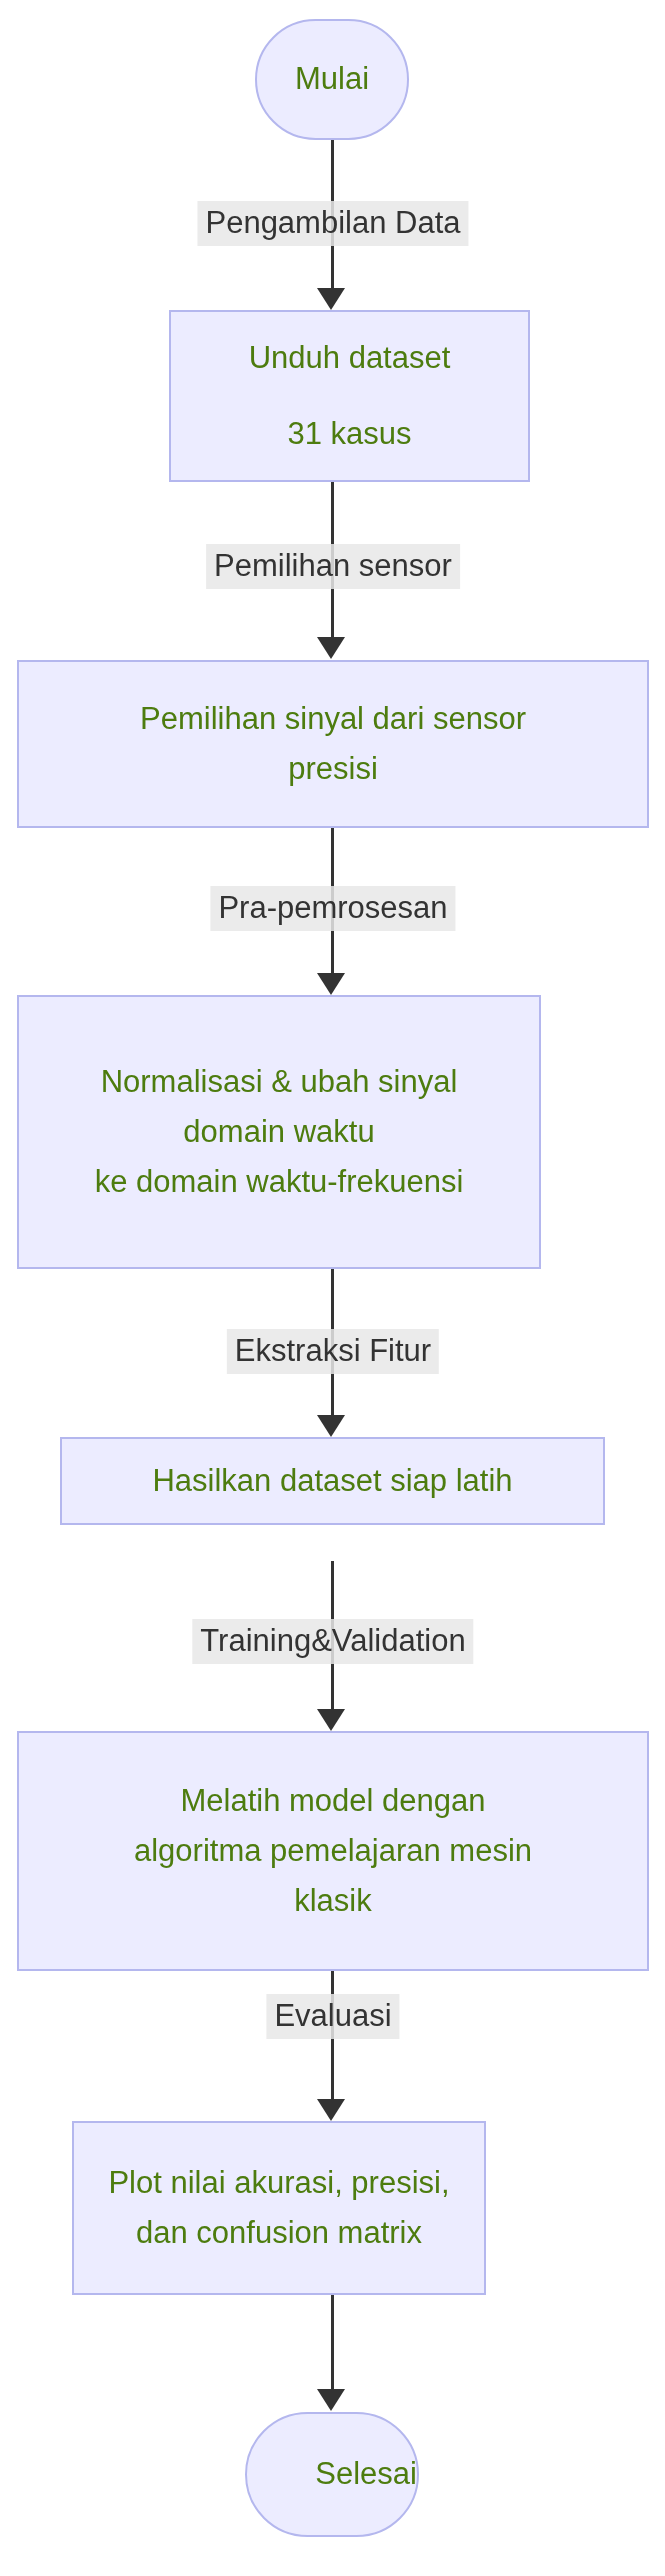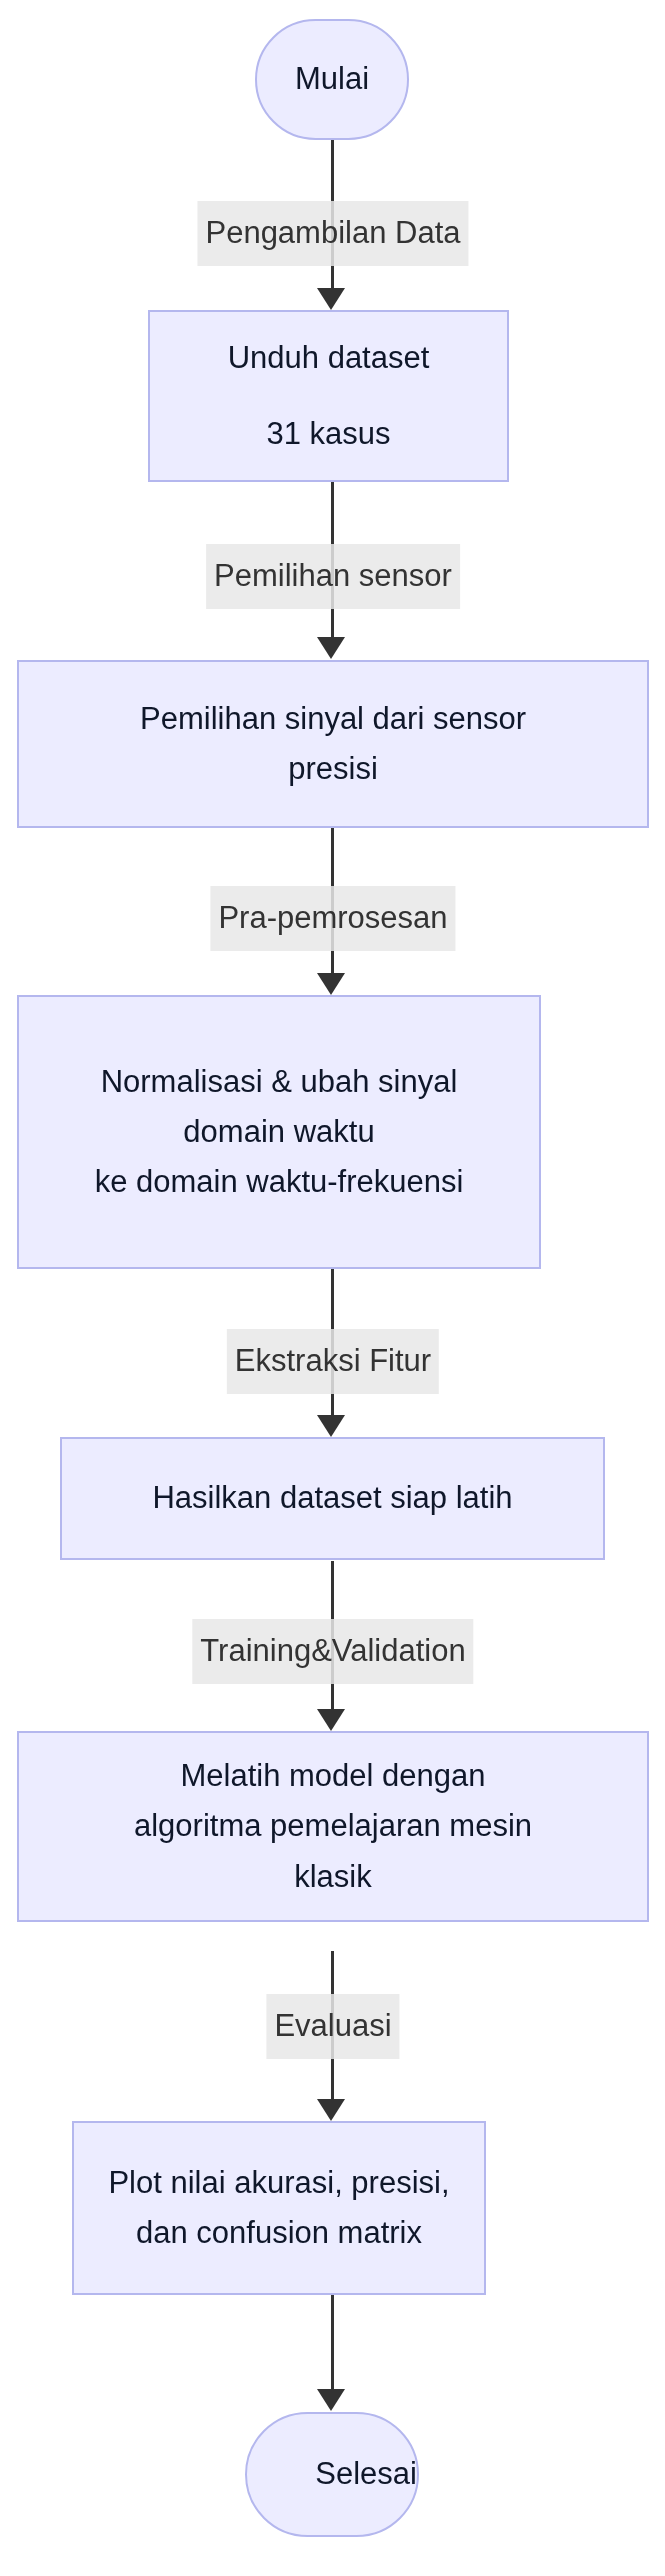--- a/index.html
+++ b/index.html
@@ -13,21 +13,21 @@
     width: 666px;
     height: 2576px;
     background: #ffffff;
     overflow: hidden;
   }
   .node {
     position: absolute;
     box-sizing: border-box;
     background: #ECECFF;
     border: 2px solid #B4B7EE;
-    color: #0f172a;
+    color: #4d7c0f;
     display: flex;
     flex-direction: column;
     align-items: center;
     justify-content: center;
     text-align: center;
     font-size: 31px;
     line-height: 1.62;
     z-index: 3;
   }
   .stadium {
@@ -49,40 +49,40 @@
     z-index: 1;
   }
   .edge-label {
     position: absolute;
     left: 50%;
     transform: translateX(-50%);
     background: rgba(232, 232, 232, 0.85);
     color: #333333;
     font-size: 31px;
     line-height: 1.45;
-    padding: 10px 8px;
+    padding: 0 8px;
     white-space: nowrap;
     z-index: 2;
     text-align: center;
   }
 </style>
 </head>
 <body>
 
 <div id="canvas">
 
   <div class="node stadium" style="left:255px; top:19px; width:154px; height:121px; border-radius:62px;">
     <div>Mulai</div>
   </div>
 
   <div class="edge-line" style="left:331px; top:140px; height:149px;"></div>
   <div class="edge-arrowhead" style="left:317px; top:288px;"></div>
   <div class="edge-label" style="top:201px;">Pengambilan Data</div>
 
-  <div class="node" style="left:148px; top:310px; width:361px; height:172px;gap:25px;">
+  <div class="node" style="left:169px; top:310px; width:361px; height:172px;gap:25px;">
     <div>Unduh dataset</div>
     <div>31 kasus</div>
   </div>
 
   <div class="edge-line" style="left:331px; top:482px; height:156px;"></div>
   <div class="edge-arrowhead" style="left:317px; top:637px;"></div>
   <div class="edge-label" style="top:544px;">Pemilihan sensor</div>
 
   <div class="node" style="left:17px; top:660px; width:632px; height:168px;">
     <div>Pemilihan sinyal dari sensor</div>
@@ -96,29 +96,29 @@
   <div class="node" style="left:17px; top:995px; width:524px; height:274px;">
     <div>Normalisasi &amp; ubah sinyal</div>
     <div>domain waktu</div>
     <div>ke domain waktu-frekuensi</div>
   </div>
 
   <div class="edge-line" style="left:331px; top:1269px; height:148px;"></div>
   <div class="edge-arrowhead" style="left:317px; top:1415px;"></div>
   <div class="edge-label" style="top:1329px;">Ekstraksi Fitur</div>
 
-  <div class="node" style="left:60px; top:1437px; width:545px; height:123px;">
+  <div class="node" style="left:60px; top:1437px; width:545px; height:88px;">
     <div>Hasilkan dataset siap latih</div>
   </div>
 
   <div class="edge-line" style="left:331px; top:1561px; height:150px;"></div>
   <div class="edge-arrowhead" style="left:317px; top:1709px;"></div>
   <div class="edge-label" style="top:1619px;">Training&amp;Validation</div>
 
-  <div class="node" style="left:17px; top:1731px; width:632px; height:191px;">
+  <div class="node" style="left:17px; top:1731px; width:632px; height:240px;">
     <div>Melatih model dengan</div>
     <div>algoritma pemelajaran mesin</div>
     <div>klasik</div>
   </div>
 
   <div class="edge-line" style="left:331px; top:1951px; height:150px;"></div>
   <div class="edge-arrowhead" style="left:317px; top:2099px;"></div>
   <div class="edge-label" style="top:1994px;">Evaluasi</div>
 
   <div class="node" style="left:72px; top:2121px; width:414px; height:174px;">

